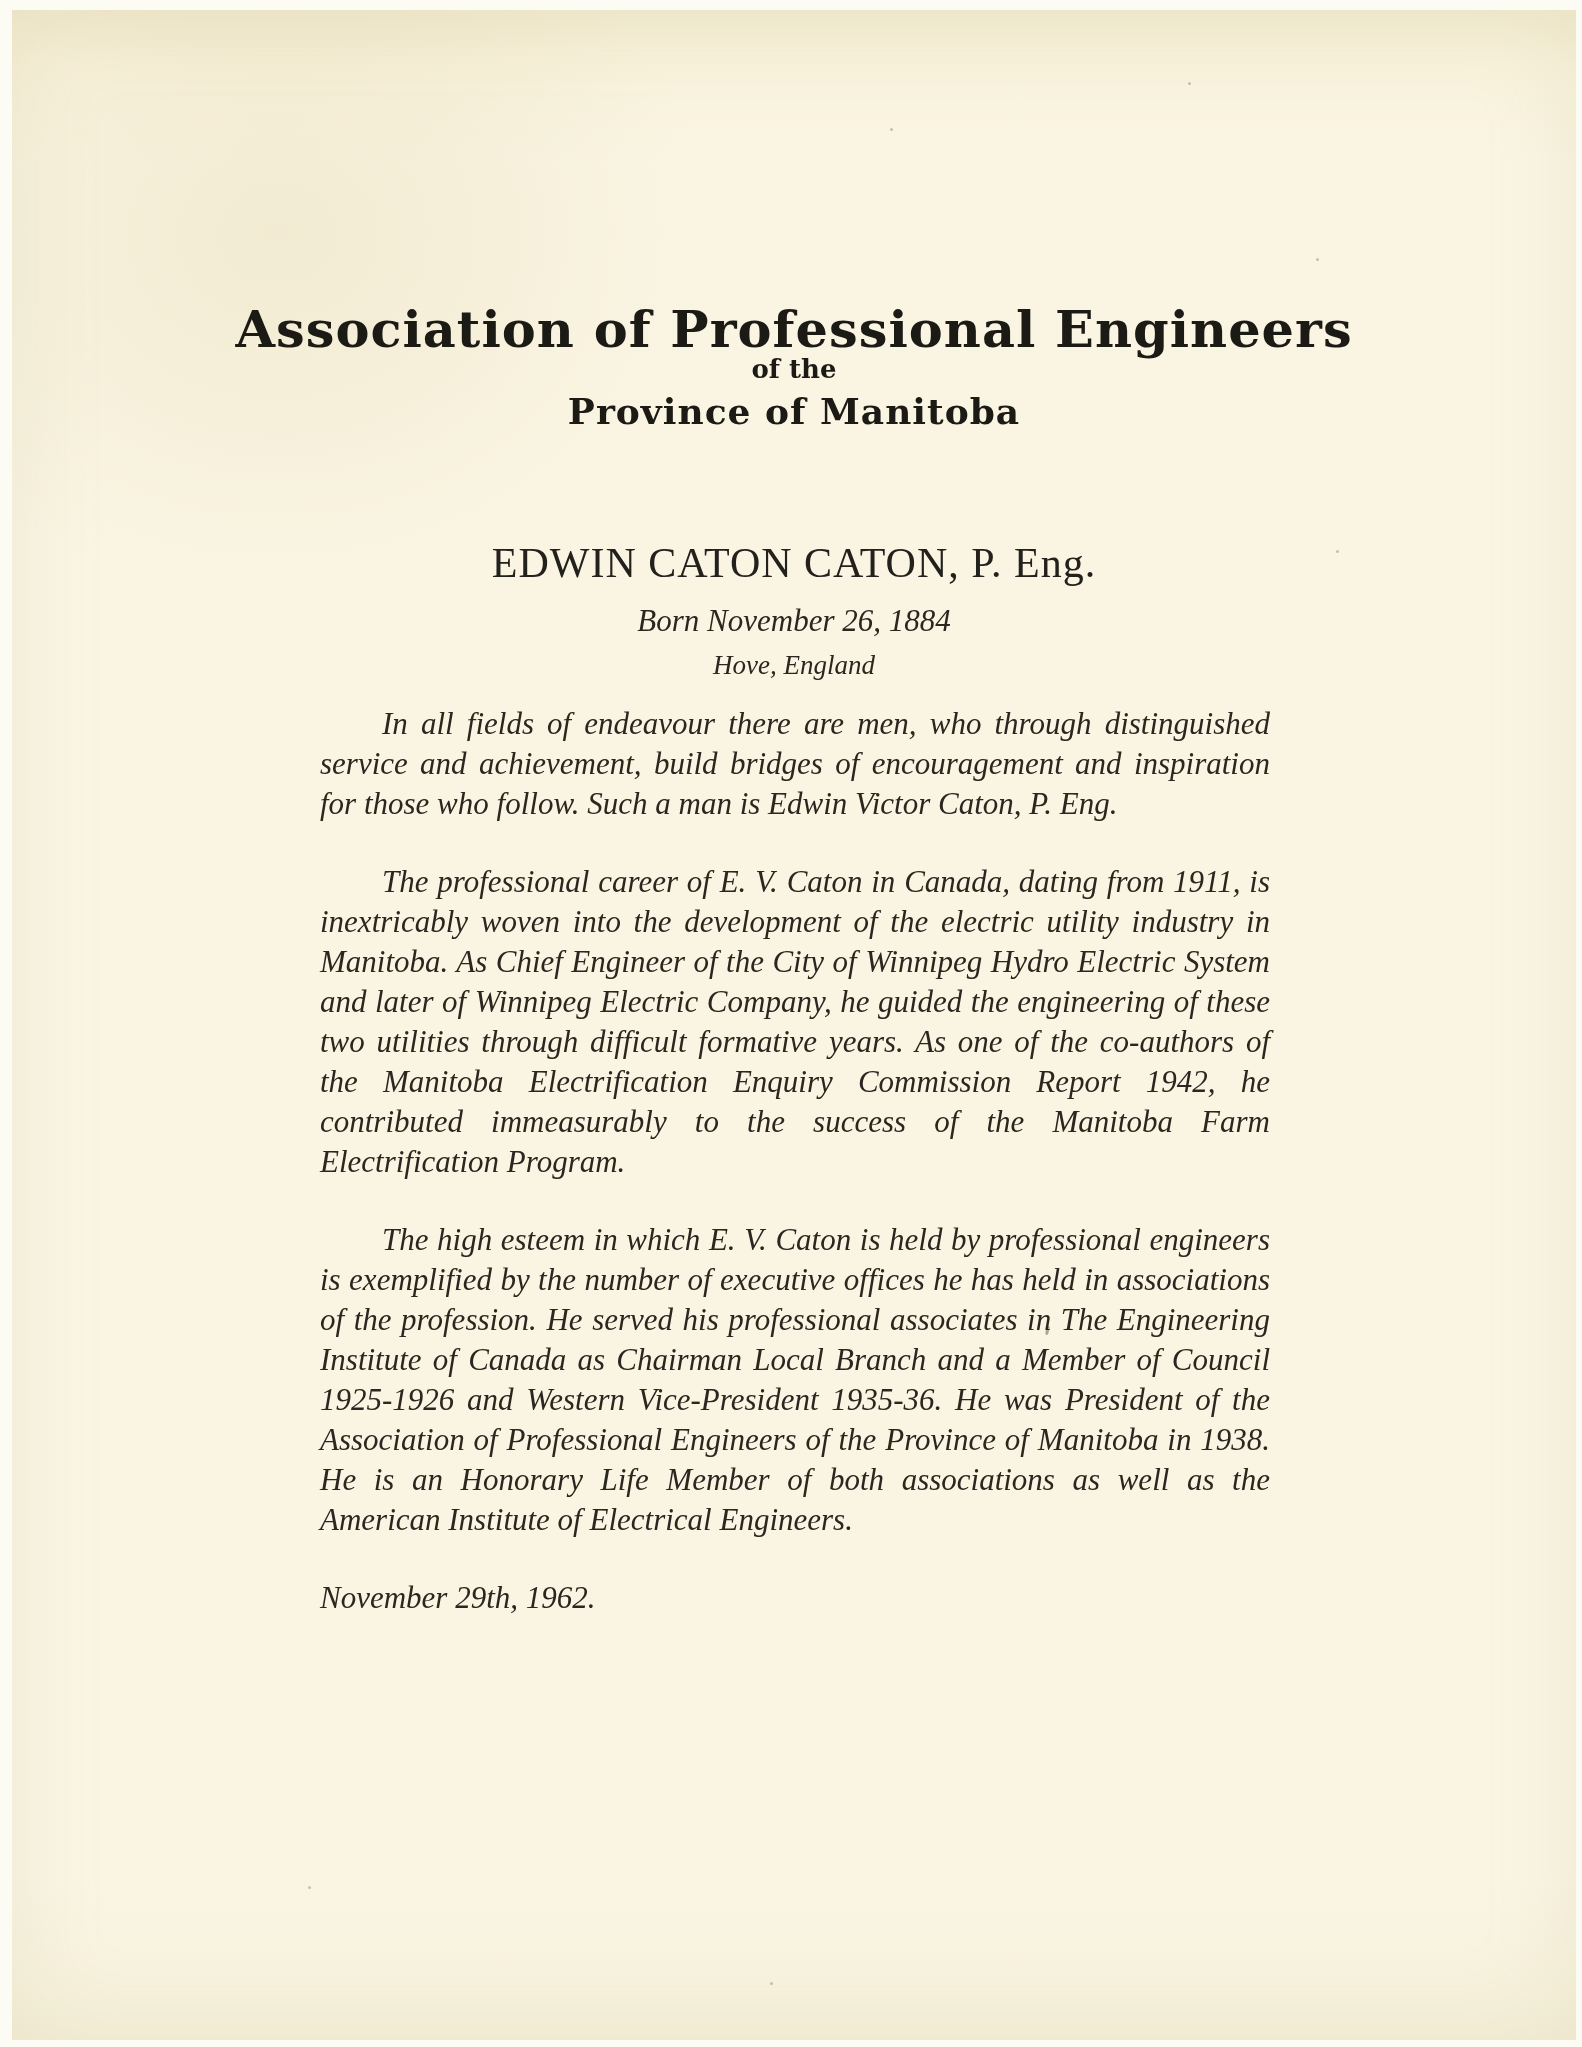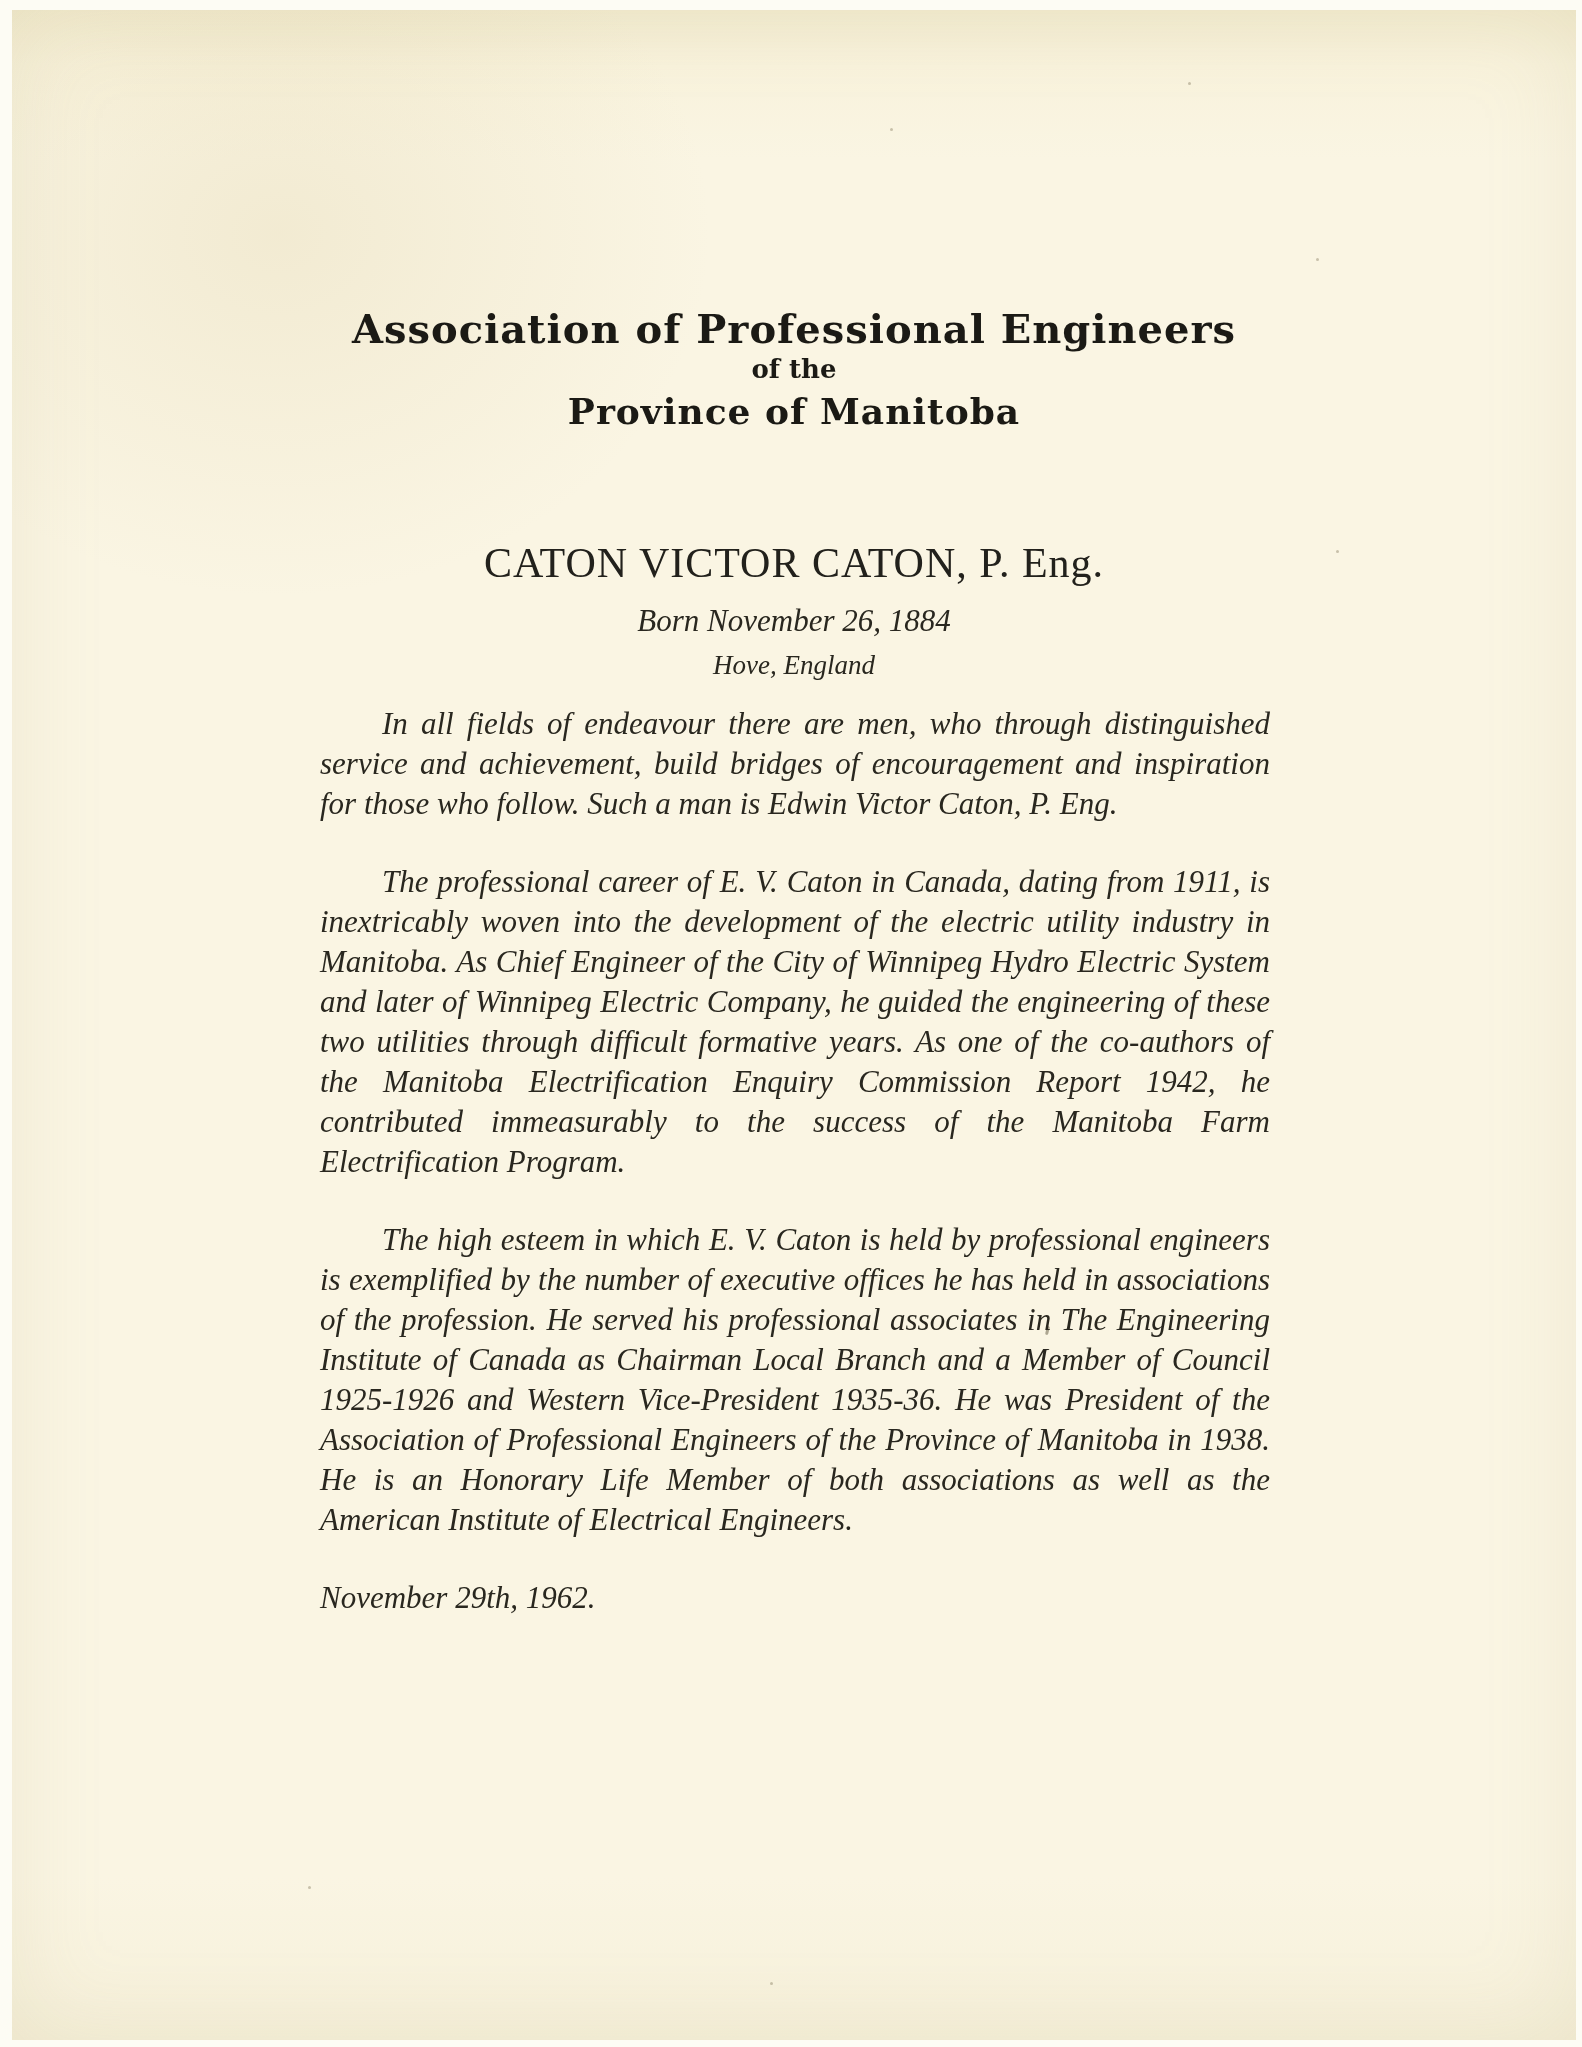--- a/index.html
+++ b/index.html
@@ -37,21 +37,21 @@
   .sp6{left:296px;top:1876px;width:3px;height:3px;}
   .sp7{left:1034px;top:1316px;width:3px;height:9px;border-radius:2px;transform:rotate(14deg);background:rgba(95,88,64,0.5);}
 
   .letterhead{
     position:absolute;left:0;top:294px;width:100%;
     text-align:center;
     color:var(--heading-ink);
     font-family:"DejaVu Serif","Liberation Serif",serif;
     font-weight:700;
   }
-  .lh-line1{font-size:40px;line-height:50px;letter-spacing:1px;}
+  .lh-line1{font-size:51px;line-height:50px;letter-spacing:1px;}
   .lh-line2{font-size:26px;line-height:30px;}
   .lh-line3{font-size:36px;line-height:42px;margin-top:6px;letter-spacing:1px;}
 
   .subject{
     position:absolute;left:0;top:528px;width:100%;
     text-align:center;
   }
   .subject-name{
     font-size:42px;line-height:50px;
     letter-spacing:1px;
@@ -92,21 +92,21 @@
     <span class="speck sp6"></span>
     <span class="speck sp7"></span>
 
     <header class="letterhead">
       <div class="lh-line1">Association of Professional Engineers</div>
       <div class="lh-line2">of the</div>
       <div class="lh-line3">Province of Manitoba</div>
     </header>
 
     <section class="subject">
-      <h1 class="subject-name">CATON VICTOR CATON, P. Eng.</h1>
+      <h1 class="subject-name">EDWIN CATON CATON, P. Eng.</h1>
       <div class="subject-born">Born November 26, 1884</div>
       <div class="subject-birthplace">Hove, England</div>
     </section>
 
     <main class="body-text">
       <p>In all fields of endeavour there are men, who through distinguished service and achievement, build bridges of encouragement and inspiration for those who follow. Such a man is Edwin Victor Caton, P. Eng.</p>
       <p>The professional career of E. V. Caton in Canada, dating from 1911, is inextricably woven into the development of the electric utility industry in Manitoba. As Chief Engineer of the City of Winnipeg Hydro Electric System and later of Winnipeg Electric Company, he guided the engineering of these two utilities through difficult formative years. As one of the co-authors of the Manitoba Electrification Enquiry Commission Report 1942, he contributed immeasurably to the success of the Manitoba Farm Electrification Program.</p>
       <p>The high esteem in which E. V. Caton is held by professional engineers is exemplified by the number of executive offices he has held in associations of the profession. He served his professional associates in The Engineering Institute of Canada as Chairman Local Branch and a Member of Council 1925-1926 and Western Vice-President 1935-36. He was President of the Association of Professional Engineers of the Province of Manitoba in 1938. He is an Honorary Life Member of both associations as well as the American Institute of Electrical Engineers.</p>
       <div class="date-line">November 29th, 1962.</div>
     </main>

